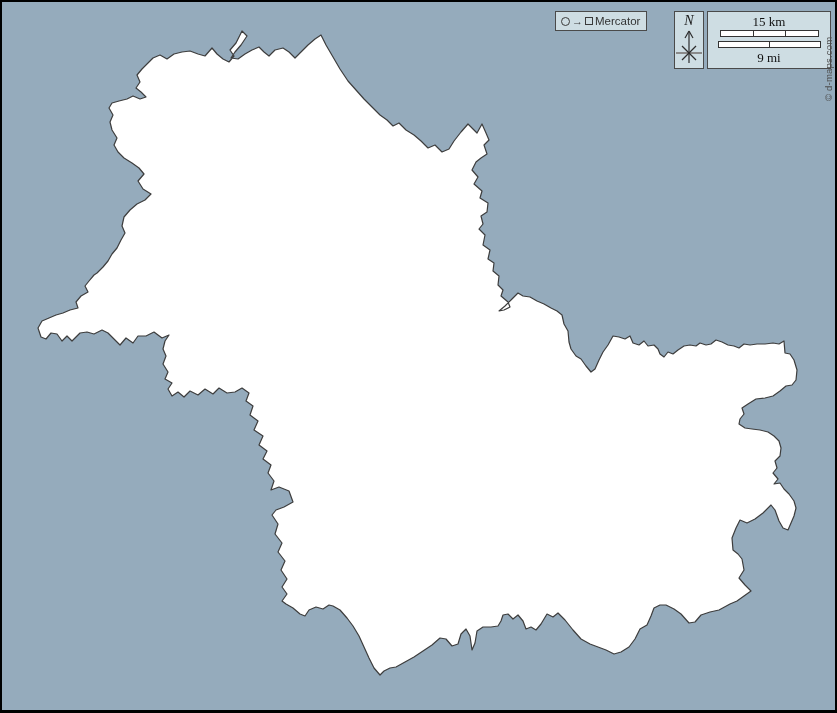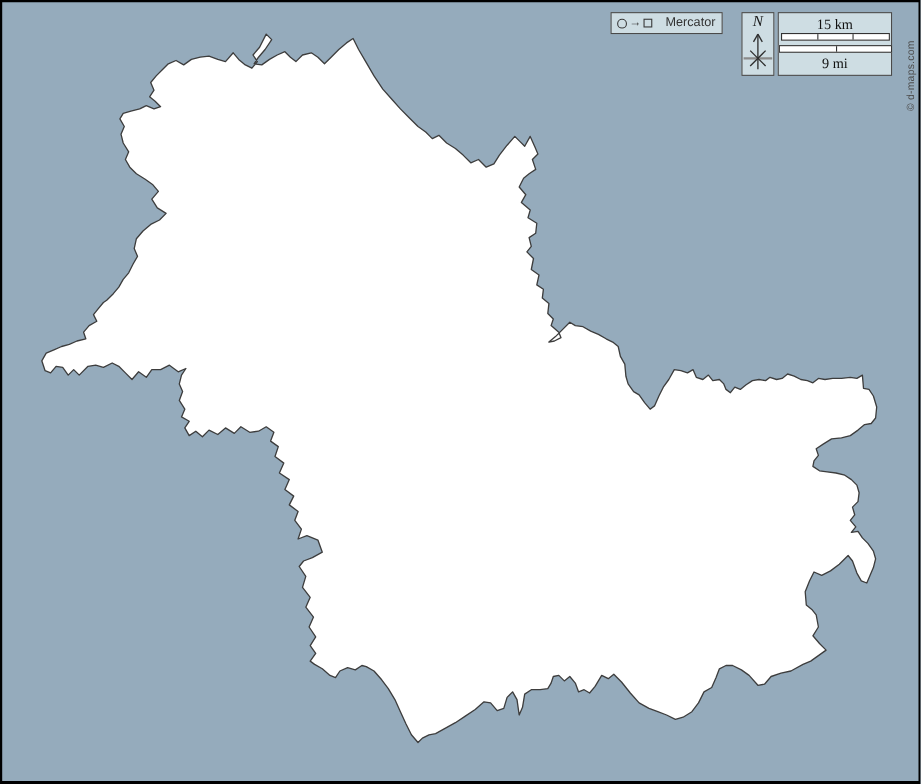--- a/index.html
+++ b/index.html
@@ -30,37 +30,37 @@
   }
   .proj-circle{
     width:9px;height:9px;border:1px solid #3a3a3a;border-radius:50%;
     display:inline-block;box-sizing:border-box;
   }
   .proj-arrow{font-size:11px;line-height:1;margin:0 2px;color:#3a3a3a;}
   .proj-square{
     width:8px;height:8px;border:1px solid #3a3a3a;
     display:inline-block;box-sizing:border-box;
   }
-  .proj-label{font-size:11.5px;margin-left:12px;color:#333;}
+  .proj-label{font-size:11.5px;margin-left:2px;color:#333;}
 
   
   .compass{
     left:672px;top:9px;width:30px;height:58px;
     display:flex;flex-direction:column;align-items:center;
   }
   .compass-n{
     font-family:"Liberation Serif",serif;
     font-style:italic;font-size:14px;color:#1a1a1a;
     margin-top:2px;line-height:14px;
   }
   .compass-rose{display:block;margin-top:1px;}
 
   
   .scalebox{
-    left:705px;top:9px;width:104px;height:58px;
+    left:705px;top:9px;width:124px;height:58px;
   }
   .scale-label{
     font-family:"Liberation Serif",serif;
     font-size:13px;color:#111;text-align:center;line-height:13px;
   }
   .scale-label.km{margin-top:3px;}
   .scale-label.mi{margin-top:3px;}
   .bar{
     position:relative;background:#fff;
     border:1px solid #333;box-sizing:border-box;

